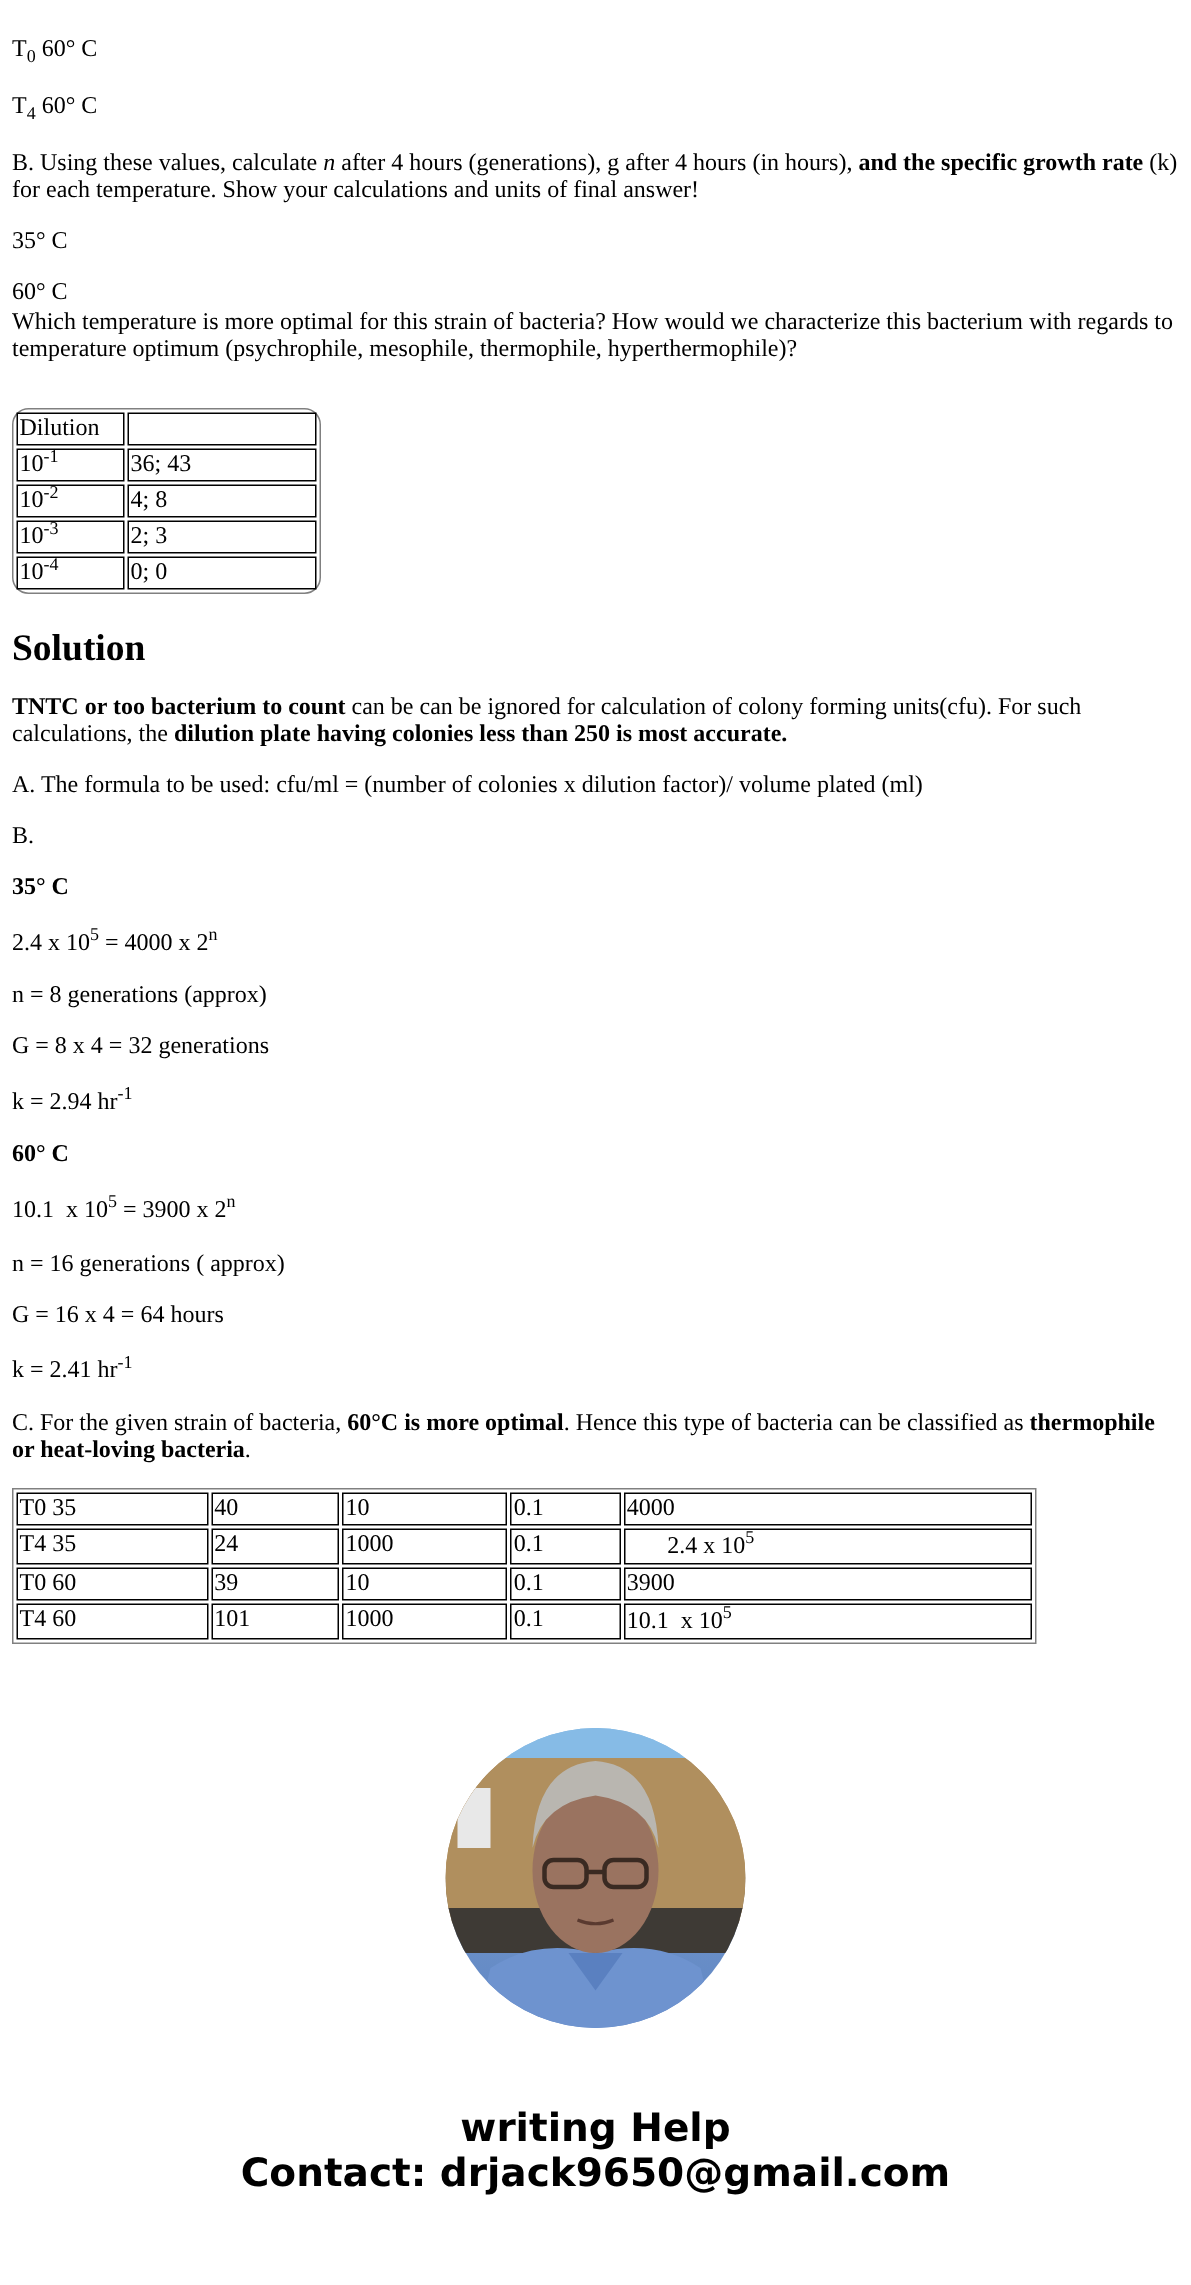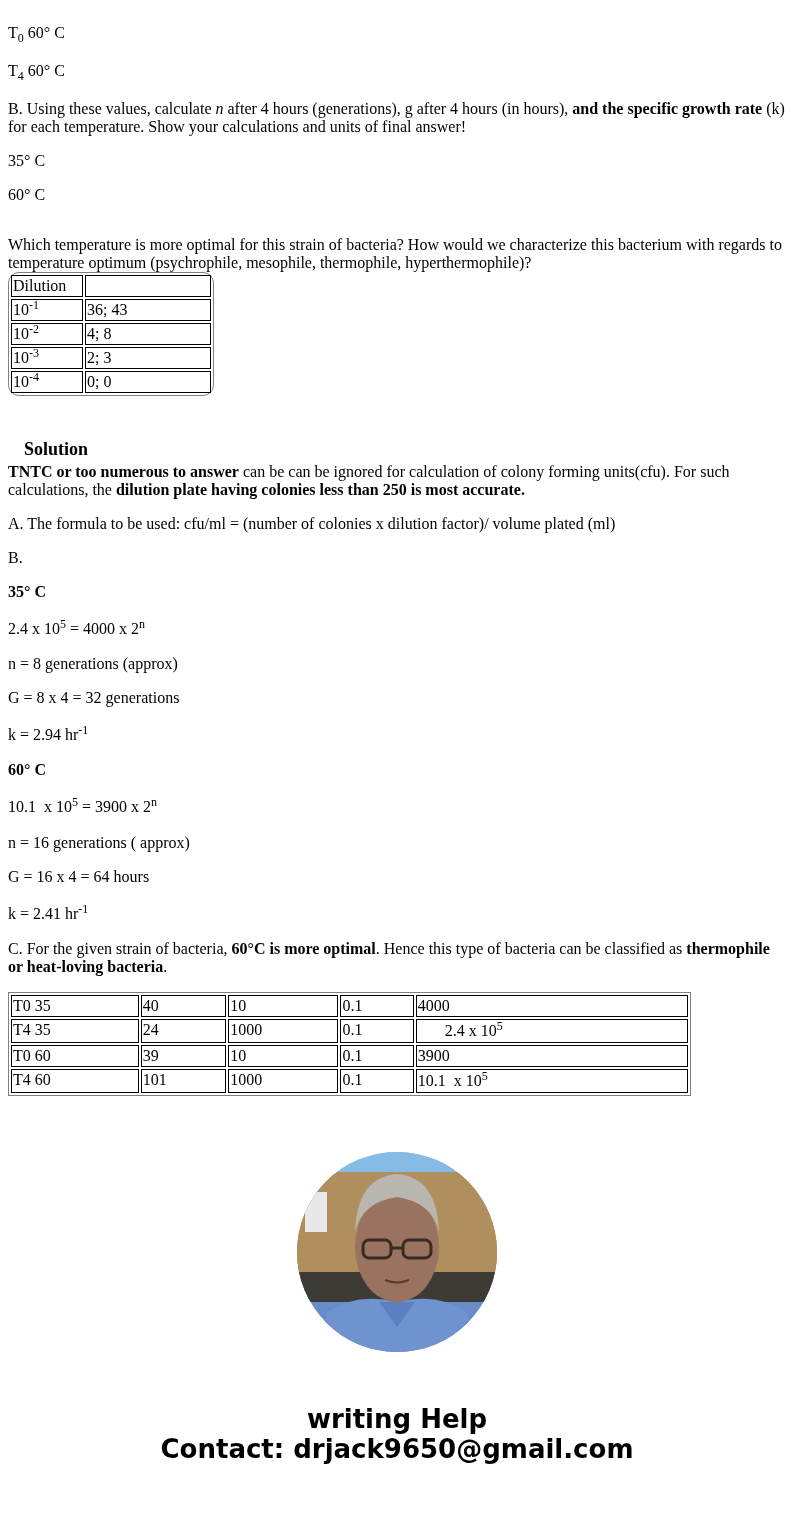--- a/index.html
+++ b/index.html
@@ -9,21 +9,21 @@
       overflow: hidden;
       position: relative;
       font-family: "Liberation Serif", serif;
       font-size: 16px;
       color: #000;
     }
     .page { position: absolute; left: 8px; top: 0; width: 778px; }
     p { margin: 0; line-height: 18px; }
     .abs { position: absolute; left: 0; }
     sub, sup { font-size: 12px; line-height: 0; }
-    h3 { margin: 16px; font-size: 18px; font-weight: bold; line-height: 22px; }
+    h3 { margin: 0; font-size: 25px; font-weight: bold; line-height: 22px; }
     table.bordered { border-collapse: separate; border-spacing: 2px; border: 1px solid #808080; }
     table.bordered td { border: 1px solid #000; padding: 1px; font-size: 16px; line-height: 18px; vertical-align: top; }
     table.bordered th { border: 1px solid #000; padding: 1px; font-size: 16px; line-height: 18px; text-align: left; font-weight: bold; }
     .avatar {
       position: absolute; left: 297px; top: 1152px; width: 200px; height: 200px;
       border-radius: 50%; overflow: hidden;
       background: linear-gradient(180deg, #7fb4e0 0%, #8fc0e8 10%, #a88658 12%, #b69462 45%, #5a5144 62%, #6a8fc7 70%, #5f86c4 100%);
     }
     .promo {
       position: absolute; left: 0; top: 1404px; width: 794px; text-align: center;
@@ -39,21 +39,21 @@
 
   <p class="abs" style="top:24px;"><span>T</span><sub>0</sub><span> 60° C</span></p>
 
   <p class="abs" style="top:62px;"><span>T</span><sub>4</sub><span> 60° C</span></p>
 
   <p class="abs" style="top:100px; width:778px;"><span>B. Using these values, calculate </span><i>n</i><span> after 4 hours (generations), g after 4 hours (in hours), </span><b>and the specific growth rate</b><span> (k) for each temperature. Show your calculations and units of final answer!</span></p>
 
   <p class="abs" style="top:152px;">35° C</p>
   <p class="abs" style="top:186px;">60° C</p>
 
-  <p class="abs" style="top:236px; width:778px;">Which temperature is more optimal for this strain of bacteria? How would we characterize this bacterium with regards to temperature optimum (psychrophile, mesophile, thermophile, hyperthermophile)?</p>
+  <p class="abs" style="top:206px; width:778px;">Which temperature is more optimal for this strain of bacteria? How would we characterize this bacterium with regards to temperature optimum (psychrophile, mesophile, thermophile, hyperthermophile)?</p>
 
   <table class="bordered abs" style="top:272px; width:206px;border-radius:11px;">
     <tbody>
         <tr>
       <td style="width:68px;">Dilution</td>
       <td></td>
     </tr>
     <tr>
       <td><span>10</span><sup>-1</sup></td>
       <td>36; 43</td>
@@ -68,21 +68,21 @@
     </tr>
     <tr>
       <td><span>10</span><sup>-4</sup></td>
       <td>0; 0</td>
     </tr>
   </tbody>
     </table>
 
   <h3 class="abs" style="top:422px;">Solution</h3>
 
-  <p class="abs" style="top:463px; width:778px;"><b>TNTC or too numerous to answer</b><span> can be can be ignored for calculation of colony forming units(cfu). For such calculations, the </span><b>dilution plate having colonies less than 250 is most accurate.</b></p>
+  <p class="abs" style="top:463px; width:778px;"><b>TNTC or too bacterium to count</b><span> can be can be ignored for calculation of colony forming units(cfu). For such calculations, the </span><b>dilution plate having colonies less than 250 is most accurate.</b></p>
 
   <p class="abs" style="top:515px;">A. The formula to be used: cfu/ml = (number of colonies x dilution factor)/ volume plated (ml)</p>
   <p class="abs" style="top:549px;">B.</p>
 
   <p class="abs" style="top:583px;"><b>35° C</b></p>
   <p class="abs" style="top:620px;"><span>2.4 x 10</span><sup>5</sup><span> = 4000 x 2</span><sup>n</sup></p>
   <p class="abs" style="top:655px;">n = 8 generations (approx)</p>
   <p class="abs" style="top:689px;">G = 8 x 4 = 32 generations</p>
   <p class="abs" style="top:726px;"><span>k = 2.94 hr</span><sup>-1</sup></p>
 

